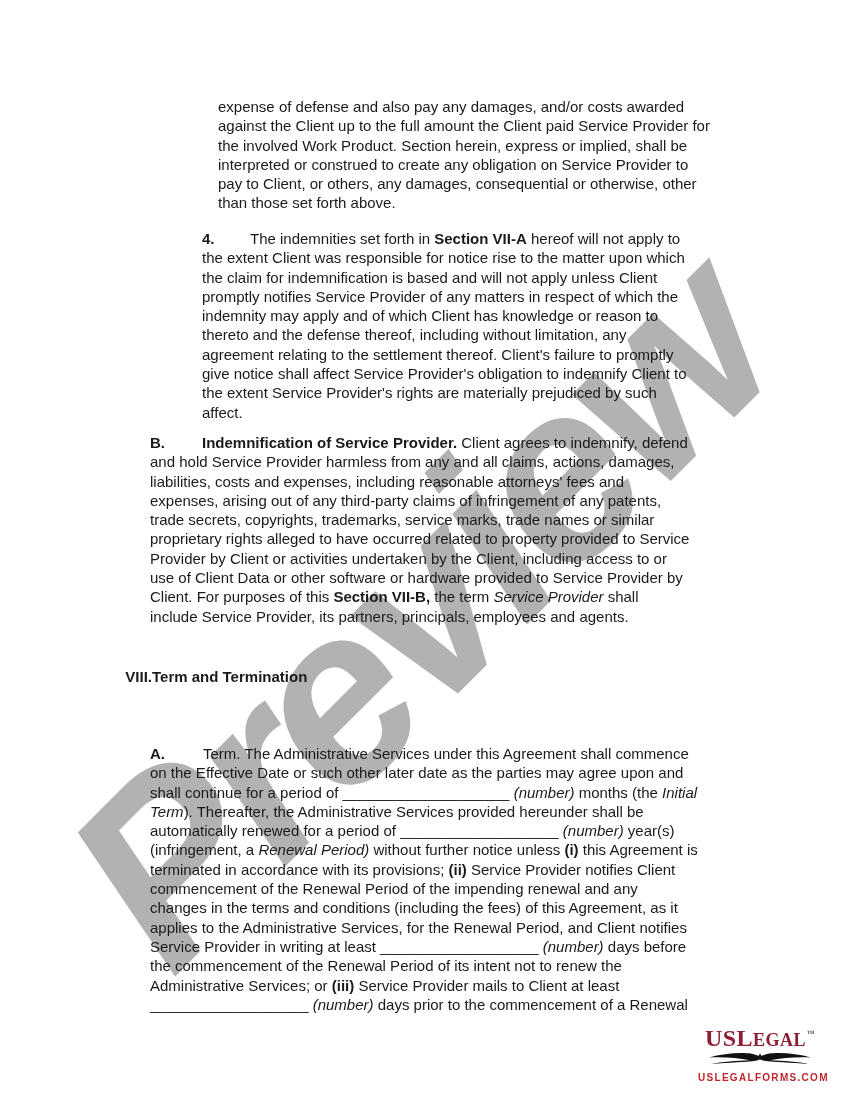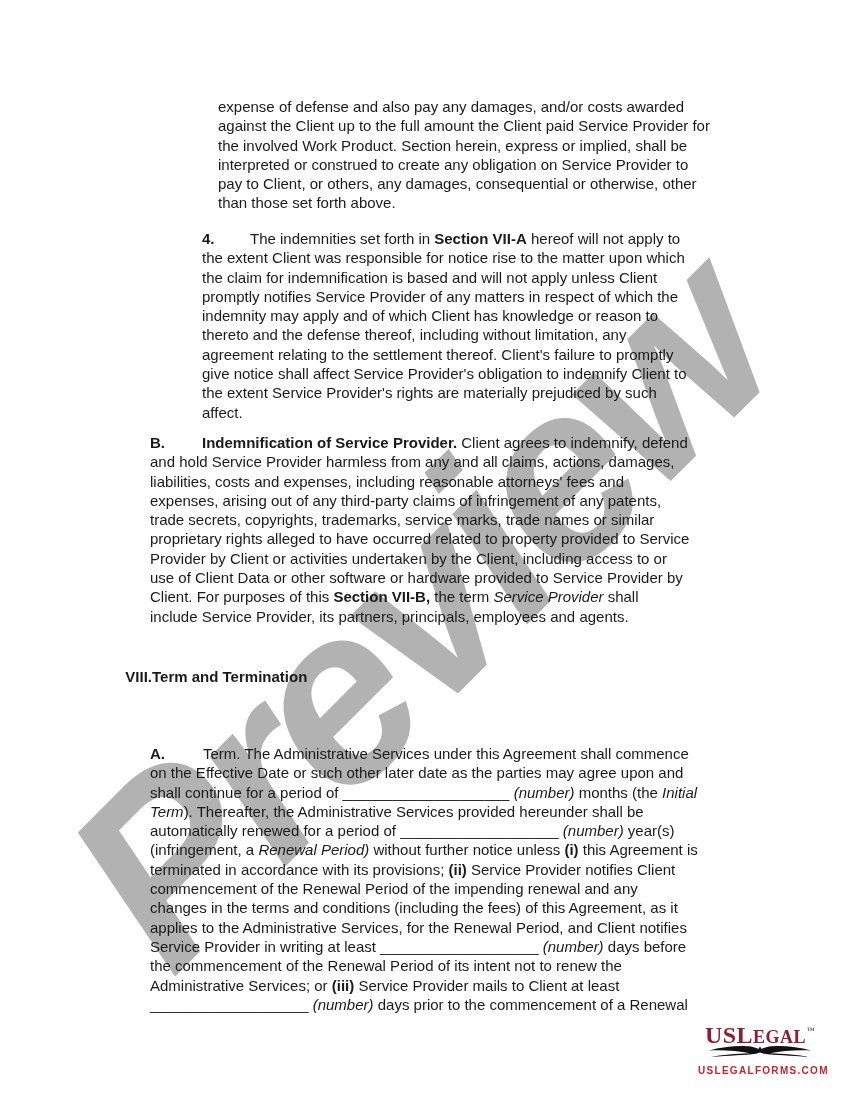--- a/index.html
+++ b/index.html
@@ -17,21 +17,21 @@
   .text-layer{position:absolute;inset:0;z-index:2;}
   .para{position:absolute;color:var(--text-color,#1a1a1a);
         font-size:15px;line-height:19.3px;}
   .line{white-space:pre;height:19.3px;}
   .line span{white-space:pre;}
   .b{font-weight:700;}
   .i{font-style:italic;}
   .tab{display:inline-block;}
   .logo{position:absolute;left:698px;top:1022px;width:124px;z-index:3;text-align:center;}
   .wordmark{font-family:"Liberation Serif", serif;font-weight:700;
-            color:var(--wordmark-color,#8e1f32);line-height:17px;white-space:nowrap;}
+            color:var(--wordmark-color,#8e1f32);line-height:24px;white-space:nowrap;}
   .wm-big{font-size:24px;letter-spacing:0.5px;}
   .wm-small{font-size:18px;letter-spacing:0.5px;}
   .wm-tm{font-size:8px;color:#555;vertical-align:10px;margin-left:1px;}
   .eagle{display:block;margin:0 auto;margin-top:-1px;}
   .caption{font-size:10px;font-weight:700;letter-spacing:1.3px;
            color:var(--caption-color,#c0272d);margin-top:7px;white-space:nowrap;}
 </style>
 </head>
 <body>
 

